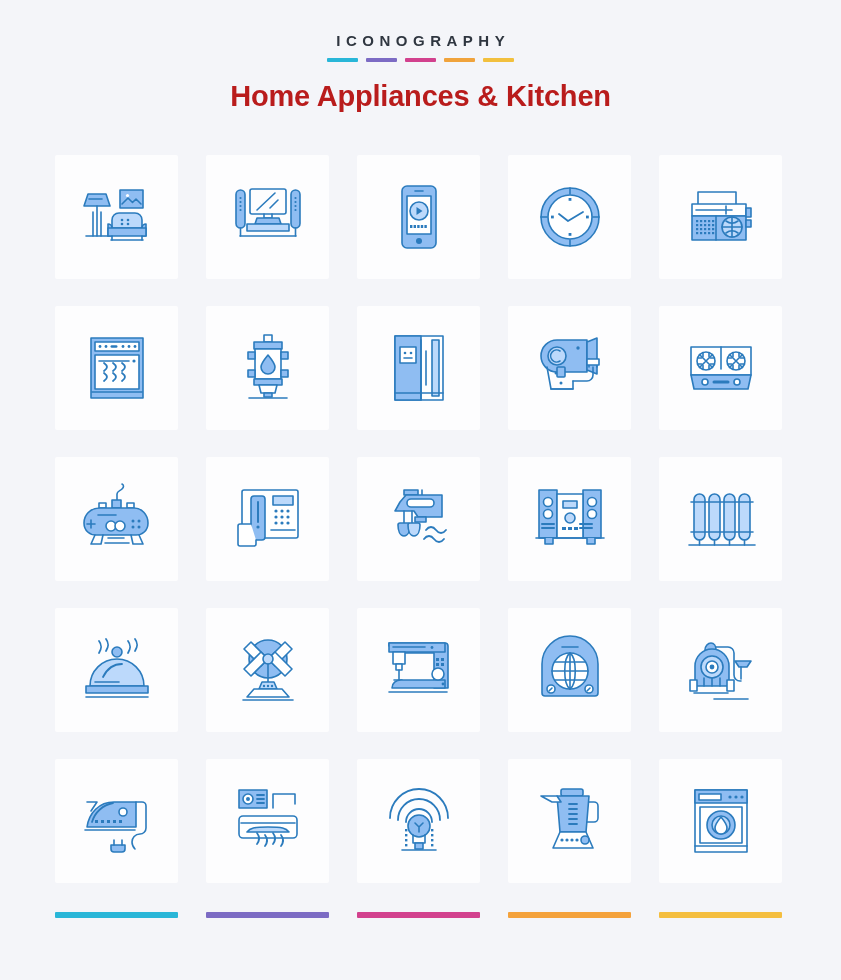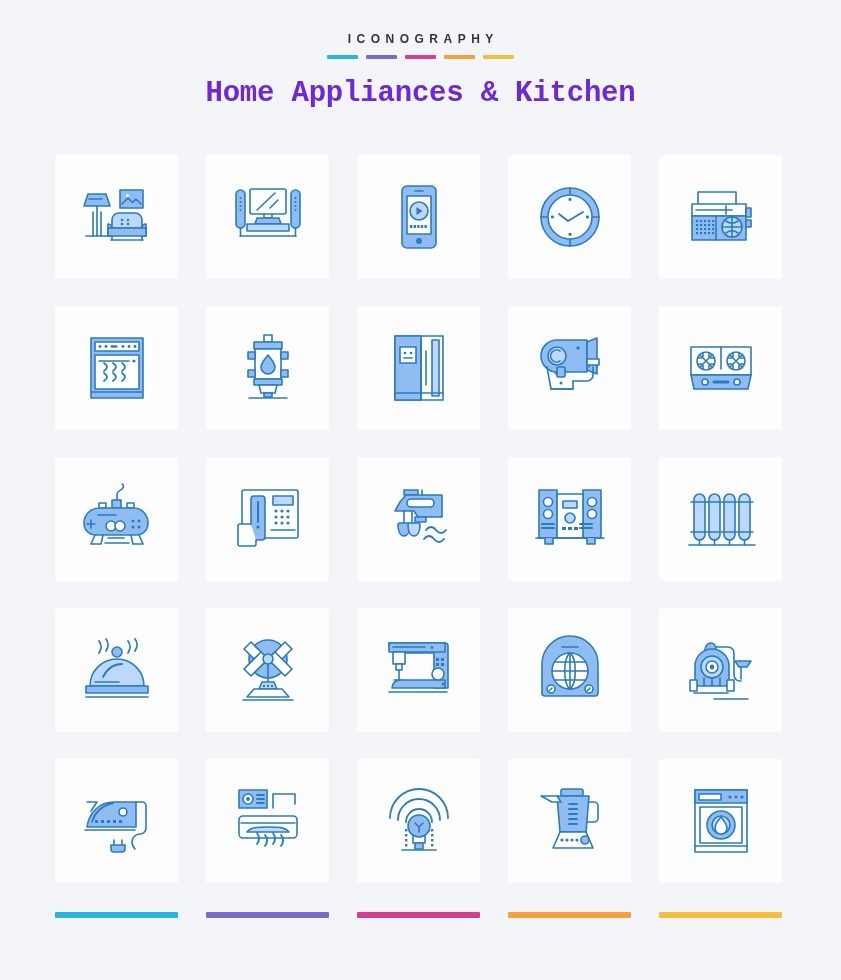--- a/index.html
+++ b/index.html
@@ -11,21 +11,21 @@
     overflow:hidden;
   }
   .page{position:relative;width:841px;height:980px;}
 
   
   .brand{
     text-align:center;
     padding-top:32px;
   }
   .brand-word{
-    font-size:12px;
+    font-size:15px;
     font-weight:700;
     letter-spacing:5.5px;
     color:#2f3640;
     text-indent:5.5px;
   }
   .brand-rules{
     display:flex;
     justify-content:center;
     gap:8px;
     margin-top:9px;
@@ -82,21 +82,21 @@
     <div class="brand-word">ICONOGRAPHY</div>
     <div class="brand-rules">
       <i style="background: rgb(41, 182, 216);"></i>
       <i style="background: rgb(124, 107, 196);"></i>
       <i style="background: rgb(210, 65, 142);"></i>
       <i style="background: rgb(240, 163, 60);"></i>
       <i style="background: rgb(242, 192, 62);"></i>
     </div>
   </div>
 
-  <div class="suite-title" style="color: #6d28d9; font-family: Liberation Mono, monospace;">Home Appliances &amp; Kitchen</div>
+  <div class="suite-title" style="color: #b91c1c;">Home Appliances &amp; Kitchen</div>
 
   <div class="grid">
 
     <div class="tile" style="background: rgb(253, 253, 254);">
       <svg width="78" height="78" viewBox="0 0 78 78">
         <g fill="none" stroke="#2b7bbd" stroke-width="1.6" stroke-linejoin="round" stroke-linecap="round">
           <rect x="42" y="12" width="23" height="18" fill="#8fbdf2"></rect>
           <path d="M44 26l6-6 4.5 4.5L58 21l5 5"></path>
           <circle cx="49.5" cy="17.5" r="1.6" fill="#fff" stroke="none"></circle>
           <path d="M10 16h18l4 12H6z" fill="#8fbdf2"></path>

